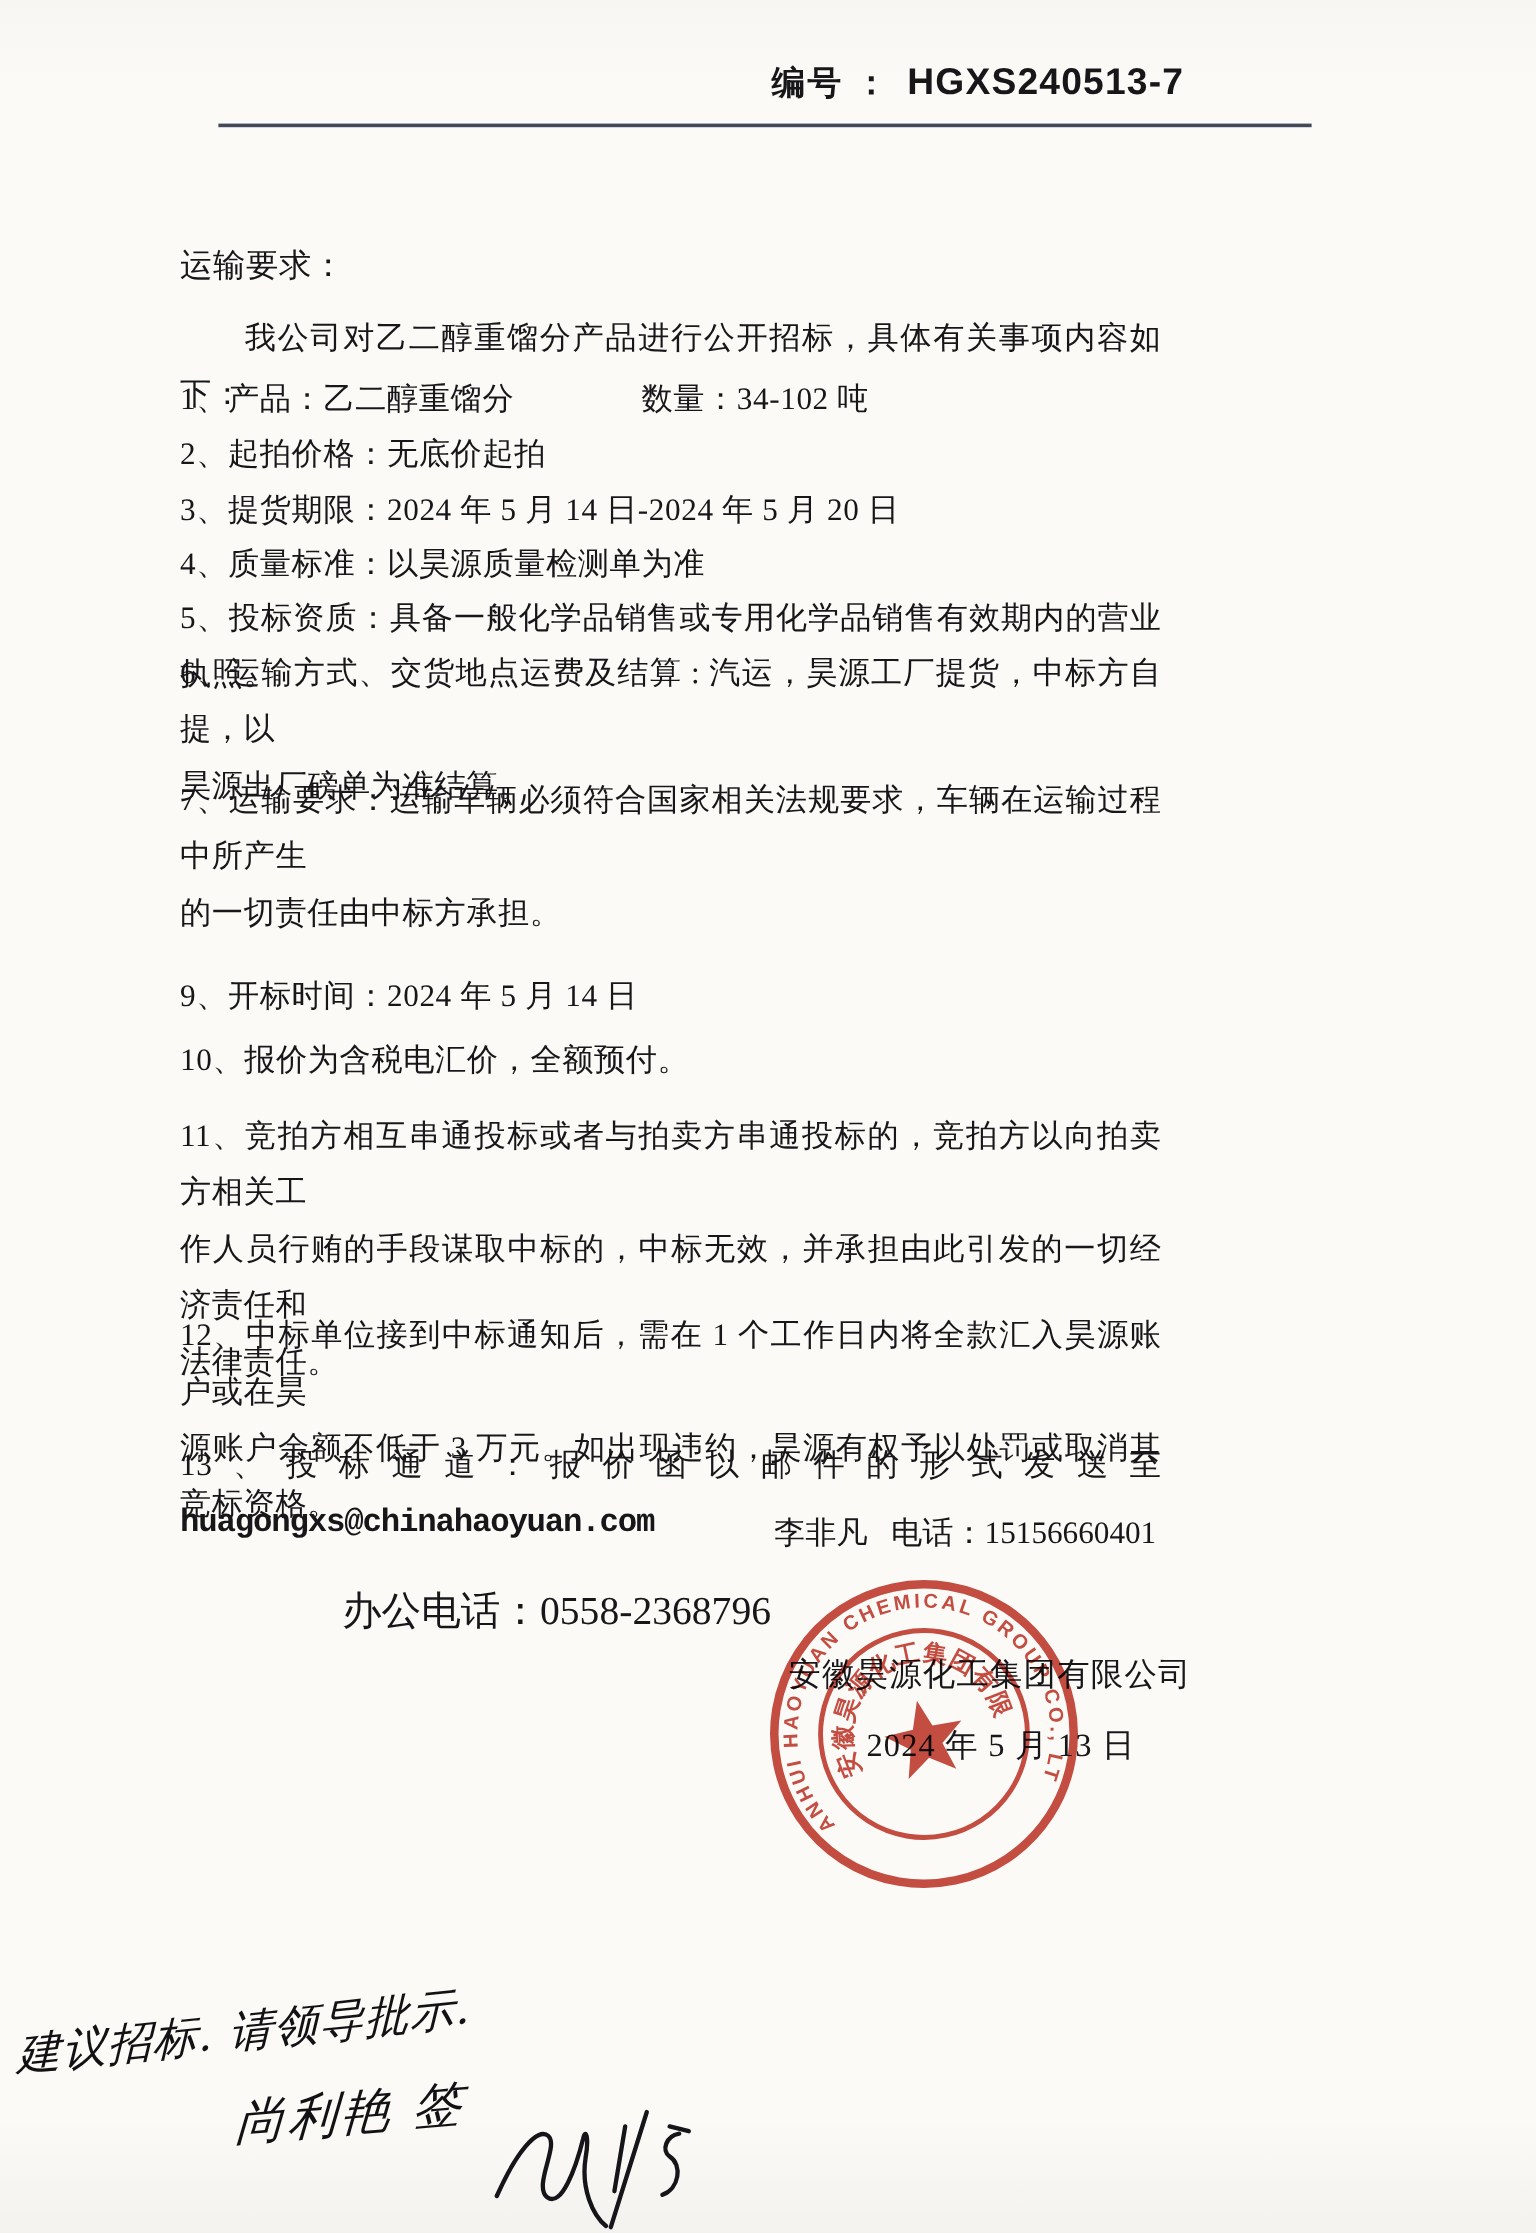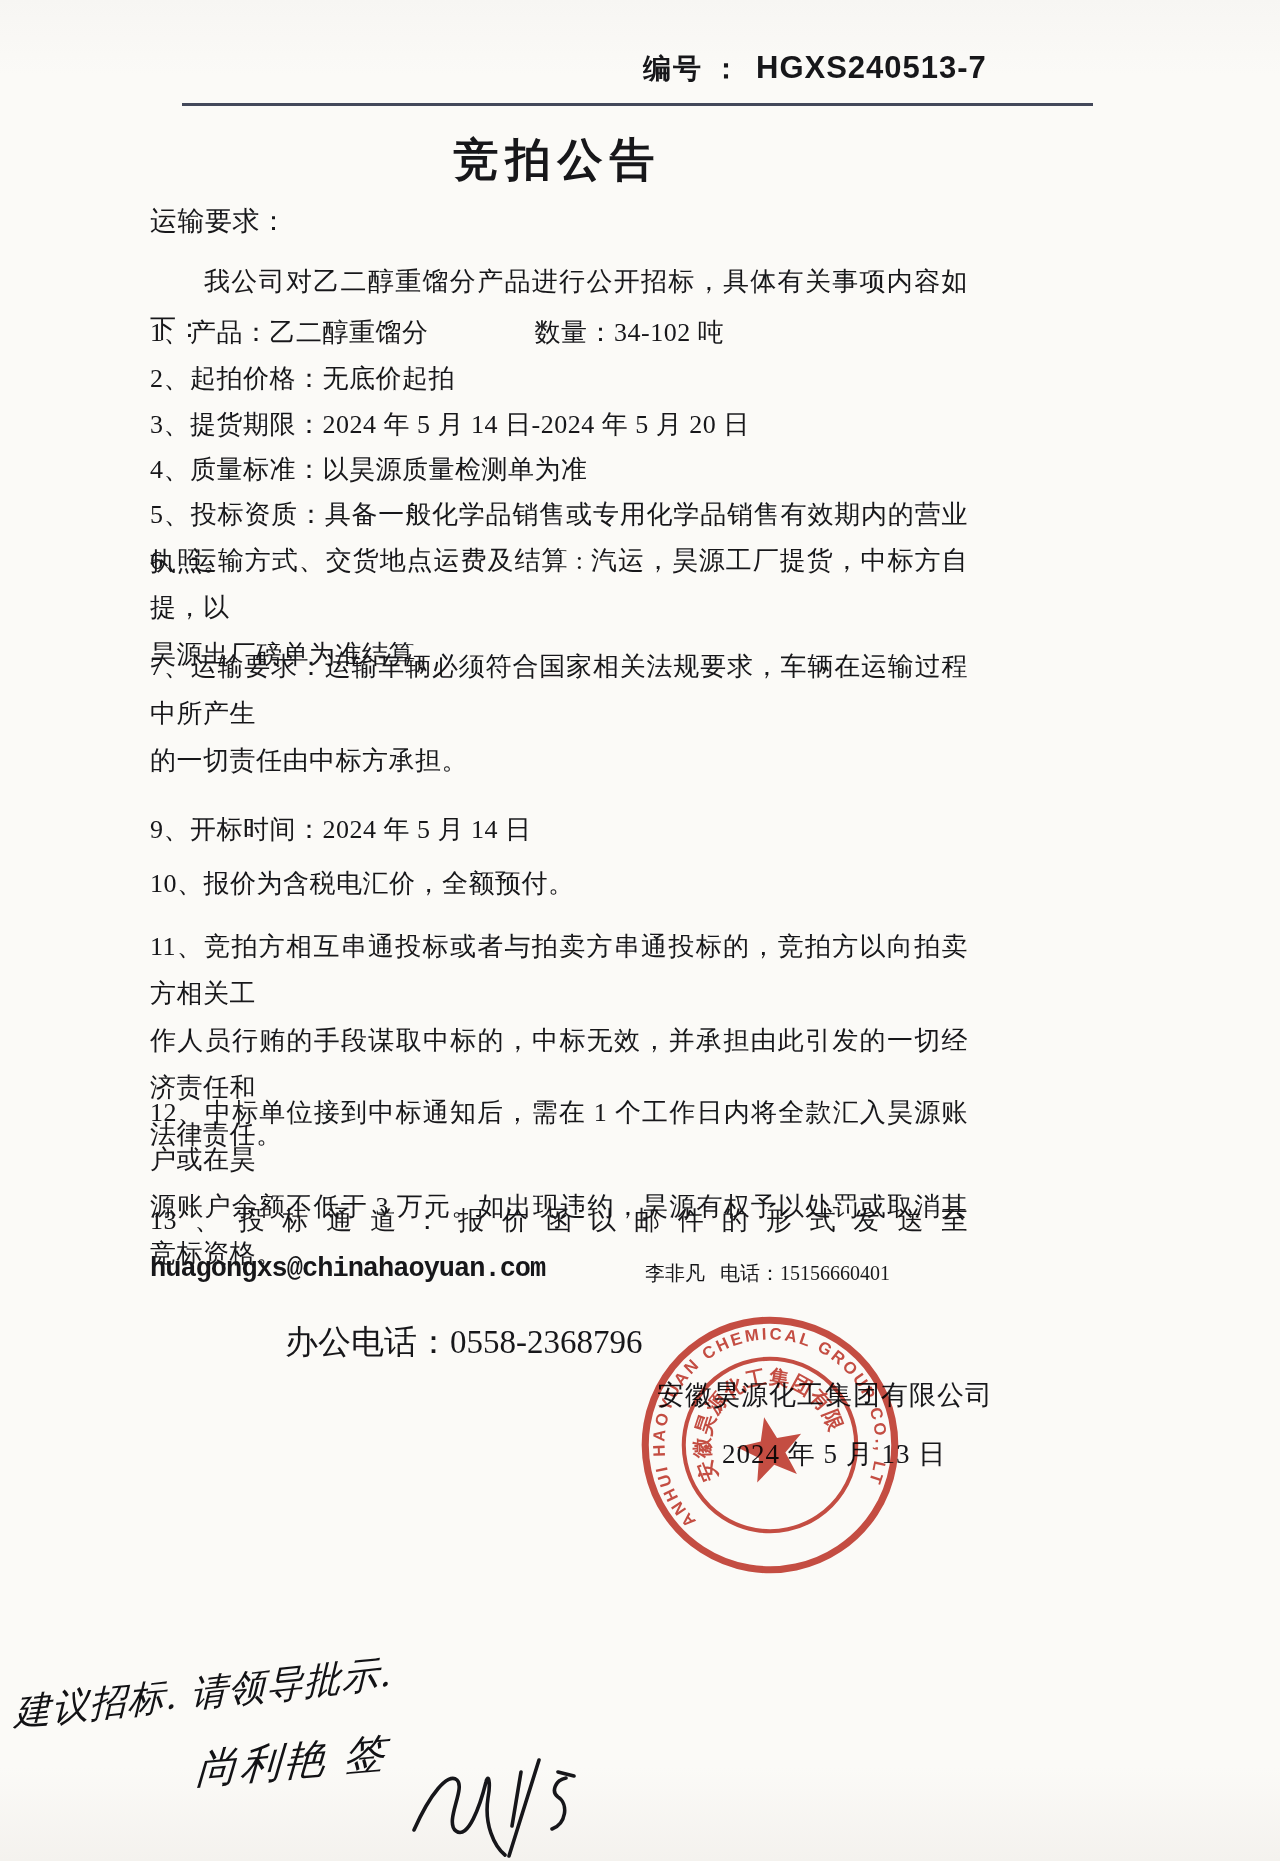--- a/index.html
+++ b/index.html
@@ -24,21 +24,21 @@
   
   .bodytext{left:150px;width:818px;font-size:26px;line-height:47px;letter-spacing:.5px;white-space:pre-wrap;text-align:justify;}
   #salutation{top:198px;font-size:27px;}
   #intro{top:258px;text-indent:54px;}
   .i0{top:309px;} .i1{top:355px;} .i2{top:401px;} .i3{top:446px;} .i4{top:491px;}
   .i5{top:537px;} .i6{top:643px;} .i7{top:751px;} .i8{top:806px;} .i9{top:860px;}
   .i10{top:923px;} .i11{top:1089px;} .i12{top:1197px;}
   .email{font-family:"Liberation Mono","DejaVu Sans Mono",monospace;font-weight:bold;font-size:27px;letter-spacing:-1px;}
   
   #contact-left{top:1260px;left:150px;font-size:26px;white-space:pre;}
-  #contact-right{top:1260px;left:645px;font-size:20px;white-space:pre;}
+  #contact-right{top:1260px;left:645px;font-size:26px;white-space:pre;}
   #office-phone{top:1320px;left:285px;font-size:33px;white-space:pre;}
   
   #company-name{top:1377px;left:657px;font-size:27px;letter-spacing:1px;z-index:1;}
   #issue-date{top:1436px;left:722px;font-size:27px;letter-spacing:1px;z-index:1;}
   
   #stamp{top:1303px;left:628px;width:284px;height:284px;z-index:2;mix-blend-mode:multiply;opacity:.88;}
   
   .hand{font-family:"DejaVu Serif","Liberation Serif",serif;font-style:italic;color:#121215;}
   #hw-note{top:1688px;left:14px;font-size:37px;letter-spacing:1px;transform:rotate(-6deg) skewX(-6deg);transform-origin:left top;}
   #hw-approver{top:1742px;left:198px;font-size:41px;letter-spacing:3px;transform:rotate(-5deg) skewX(-8deg);transform-origin:left top;}
@@ -48,21 +48,20 @@
 <body>
 
 <div id="page">
 
   <div class="abs" id="doc-number-row">
     <span id="doc-number-label">编号 ：</span>
     <span id="doc-number-value">HGXS240513-7</span>
   </div>
   <div class="abs" id="header-underline"></div>
 
-  <div class="abs" id="doc-title">竞拍公告</div>
 
   <div class="abs bodytext" id="salutation">运输要求：</div>
   <div class="abs bodytext" id="intro">我公司对乙二醇重馏分产品进行公开招标，具体有关事项内容如下：</div>
 
   <div class="abs bodytext i0">1、产品：乙二醇重馏分　　　　数量：34-102 吨</div>
   <div class="abs bodytext i1">2、起拍价格：无底价起拍</div>
   <div class="abs bodytext i2">3、提货期限：2024 年 5 月 14 日-2024 年 5 月 20 日</div>
   <div class="abs bodytext i3">4、质量标准：以昊源质量检测单为准</div>
   <div class="abs bodytext i4">5、投标资质：具备一般化学品销售或专用化学品销售有效期内的营业执照。</div>
   <div class="abs bodytext i5">6、运输方式、交货地点运费及结算 : 汽运，昊源工厂提货，中标方自提，以

